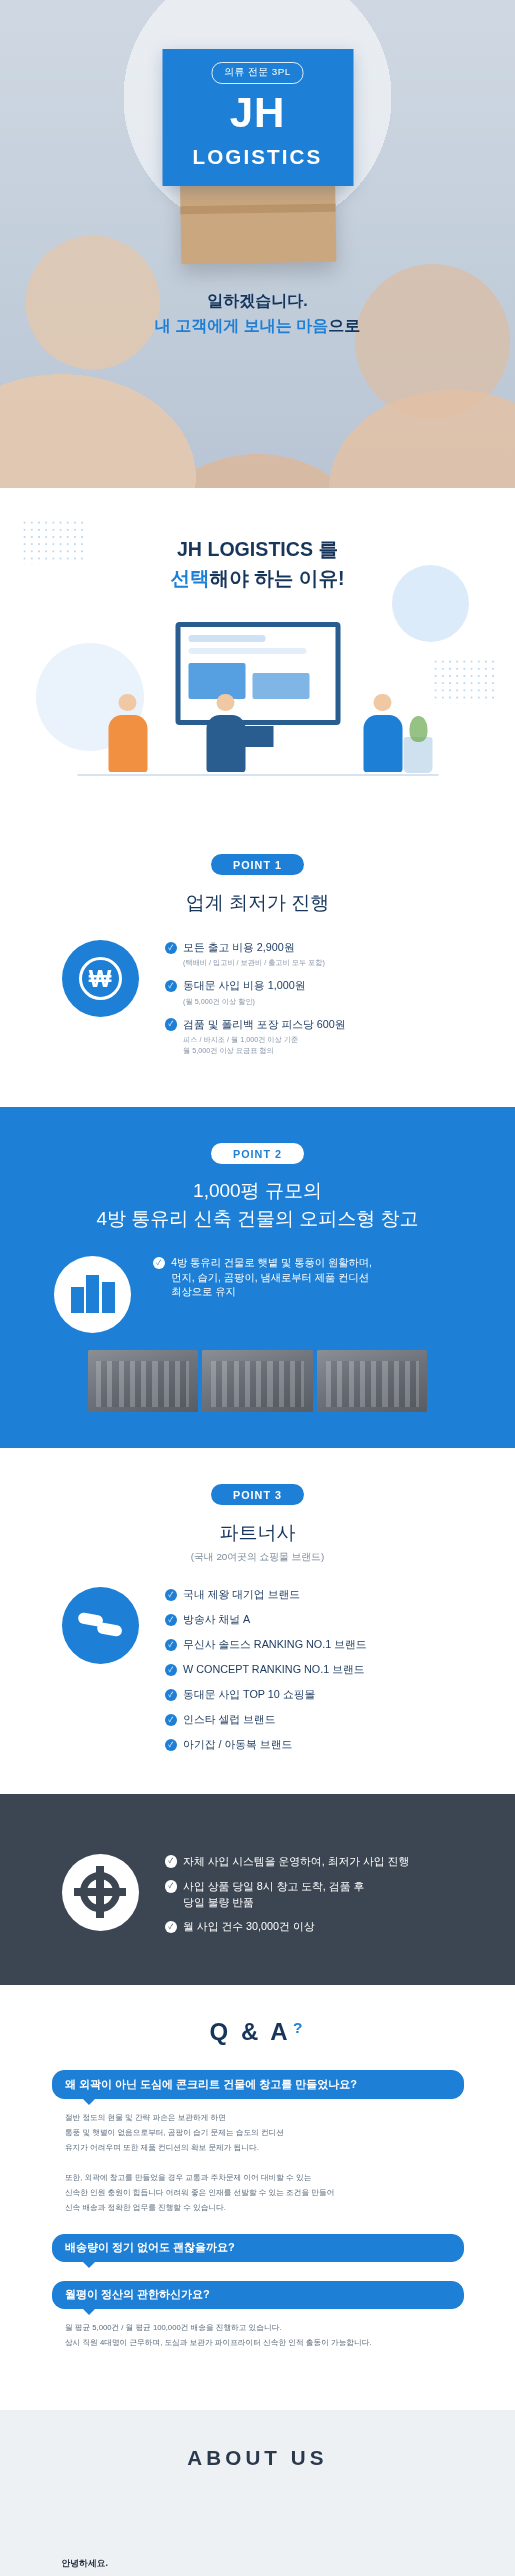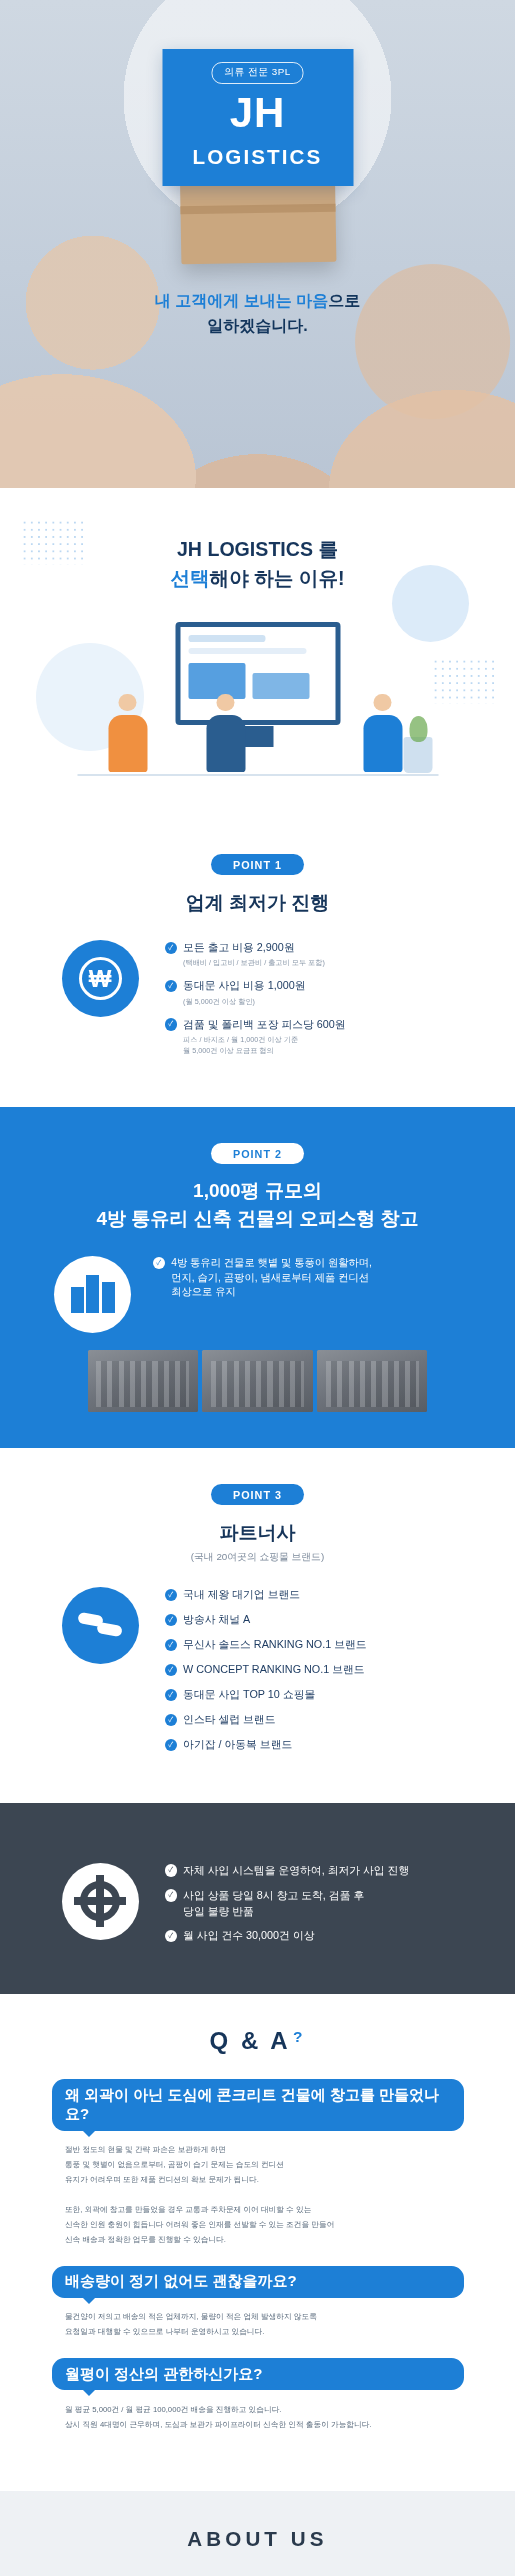--- a/index.html
+++ b/index.html
@@ -116,21 +116,21 @@
   .plant:before { content:""; position:absolute; left: 5.2px; top: -20.6px; width: 18.5px; height: 26px; border-radius: 50% 50% 40% 40%; background: #6aa84f; opacity: .7; }
   .ground { position: absolute; left: 0; right: 0; bottom: 11.3px; height: 1.5px; background: #d7e3ee; }
 
   
   .pointbar {
     display: inline-block; background: #1d7fd6; color: #fff; font-weight: 700;
     font-size: 10.8px; letter-spacing: 1px; padding: 4.6px 21.6px; border-radius: 11.3px;
   }
   .sec-head { text-align: center; }
   .sec-title {
-    font-size: 19px; font-weight: 700; color: #16355a; margin-top: 13.4px; line-height: 1.45;
+    font-size: 19px; font-weight: 400; color: #16355a; margin-top: 13.4px; line-height: 1.45;
   }
   .checklist { list-style: none; }
   .checklist li {
     display: flex; align-items: flex-start; gap: 6.2px;
     font-size: 10.8px; color: #1f3d63; margin-bottom: 9.3px; line-height: 1.45;
   }
   .check {
     flex: 0 0 auto; width: 12.4px; height: 12.4px; border-radius: 50%;
     background: #1d7fd6; color: #fff; font-size: 7.2px; line-height: 12.4px; text-align: center;
     margin-top: 1.5px;
@@ -172,21 +172,21 @@
     height: 62px; border-radius: 1.5px;
     background: linear-gradient(160deg,#8a8f96 0%,#6d727a 50%,#585d64 100%);
     position: relative; overflow: hidden;
   }
   .photos div:after {
     content:""; position:absolute; left:8%; right:8%; top:18%; bottom:8%;
     background: repeating-linear-gradient(90deg, rgba(255,255,255,.18) 0 5.2px, rgba(0,0,0,.08) 5.2px 11.3px);
   }
 
   
-  .point3 { background: #ffffff; padding: 36px 0 41px; }
+  .point3 { background: #ffffff; padding: 36px 0 32px; }
   .p3-sub { font-size: 9.8px; color: #7c8a9b; margin-top: 5.2px; }
   .p3-wrap { width: 392px; margin: 23px auto 0; display: flex; gap: 26px; align-items: flex-start; }
   .p3-icon {
     flex: 0 0 auto; width: 77px; height: 77px; border-radius: 50%;
     background: #1d7fd6; display: flex; align-items: center; justify-content: center;
   }
   .hands-ic { width: 44px; height: 26px; position: relative; }
   .hands-ic i {
     position: absolute; width: 25px; height: 11.3px; border-radius: 5.7px; background: #fff; display: block;
   }
@@ -211,21 +211,21 @@
   .point4 .checklist li { color: #ffffff; font-size: 10.8px; }
   .point4 .check { background: #ffffff; color: #3c4652; }
 
   
   .qa { background: #ffffff; padding: 33px 16px 41px; }
   .qa-title { text-align: center; font-size: 24px; font-weight: 700; color: #16355a; letter-spacing: 3.1px; position: relative; }
   .qa-title .q2 { color: #1d7fd6; font-size: 15.5px; position: relative; top: -7.2px; margin-left: 2.1px; }
   .qa-list { width: 412px; margin: 24px auto 0; }
   .qa-item { margin-bottom: 18.5px; }
   .qa-q {
-    background: #1d7fd6; color: #fff; font-size: 15px; font-weight: 700;
+    background: #1d7fd6; color: #fff; font-size: 11px; font-weight: 700;
     padding: 6.7px 13.4px; border-radius: 12.4px; display: block; position: relative;
   }
   .qa-q:after {
     content:""; position: absolute; left: 31px; bottom: -6.2px;
     border-left: 6.2px solid transparent; border-right: 6.2px solid transparent; border-top: 6.7px solid #1d7fd6;
   }
   .qa-a {
     font-size: 7.7px; color: #5a6b7d; line-height: 1.95; padding: 11.3px 13.4px 0; white-space: pre-line;
   }
 
@@ -245,22 +245,22 @@
     <div class="hero-hands"></div>
     <div class="hero-box"></div>
 
     <div class="hero-logo-card">
       <span class="hero-badge">의류 전문 3PL</span>
       <div class="hero-jh">JH</div>
       <div class="hero-logistics">LOGISTICS</div>
     </div>
 
     <div class="hero-tagline">
+      <div>일하겠습니다.</div>
       <div><span class="hl">내 고객에게 보내는 마음</span><span>으로</span></div>
-      <div>일하겠습니다.</div>
     </div>
   </section>
 
   <section class="reason">
     <div class="dots a"></div>
     <div class="dots b"></div>
     <div class="blob b1"></div>
     <div class="blob b2"></div>
 
     <div class="reason-title">
@@ -444,22 +444,20 @@
         <div class="qa-a">절반 정도의 현물 및 간략 파손은 보관하게 하면
 통풍 및 햇볕이 없음으로부터, 곰팡이 습기 문제는 습도의 컨디션
 유지가 어려우며 또한 제품 컨디션의 확보 문제가 됩니다.
 
 또한, 외곽에 창고를 만들었을 경우 교통과 주차문제 이어 대비할 수 있는
 신속한 인원 충원이 힘듭니다 어려워 좋은 인재를 선발할 수 있는 조건을 만들어
 신속 배송과 정확한 업무를 진행할 수 있습니다.</div>
       </div>
       <div class="qa-item">
         <span class="qa-q">배송량이 정기 없어도 괜찮을까요?</span>
-        <div class="qa-a">물건양이 저의고 배송의 적은 업체까지, 물량이 적은 업체 발생하지 않도록
-요청일과 대행할 수 있으므로 나부터 운영하시고 있습니다.</div>
       </div>
       <div class="qa-item">
         <span class="qa-q">월평이 정산의 관한하신가요?</span>
         <div class="qa-a">월 평균 5,000건 / 월 평균 100,000건 배송을 진행하고 있습니다.
 상시 직원 4대명이 근무하며, 도심과 보관가 파이프라이터 신속한 인적 출동이 가능합니다.</div>
       </div>
     </div>
   </section>
 
   <section class="about">

